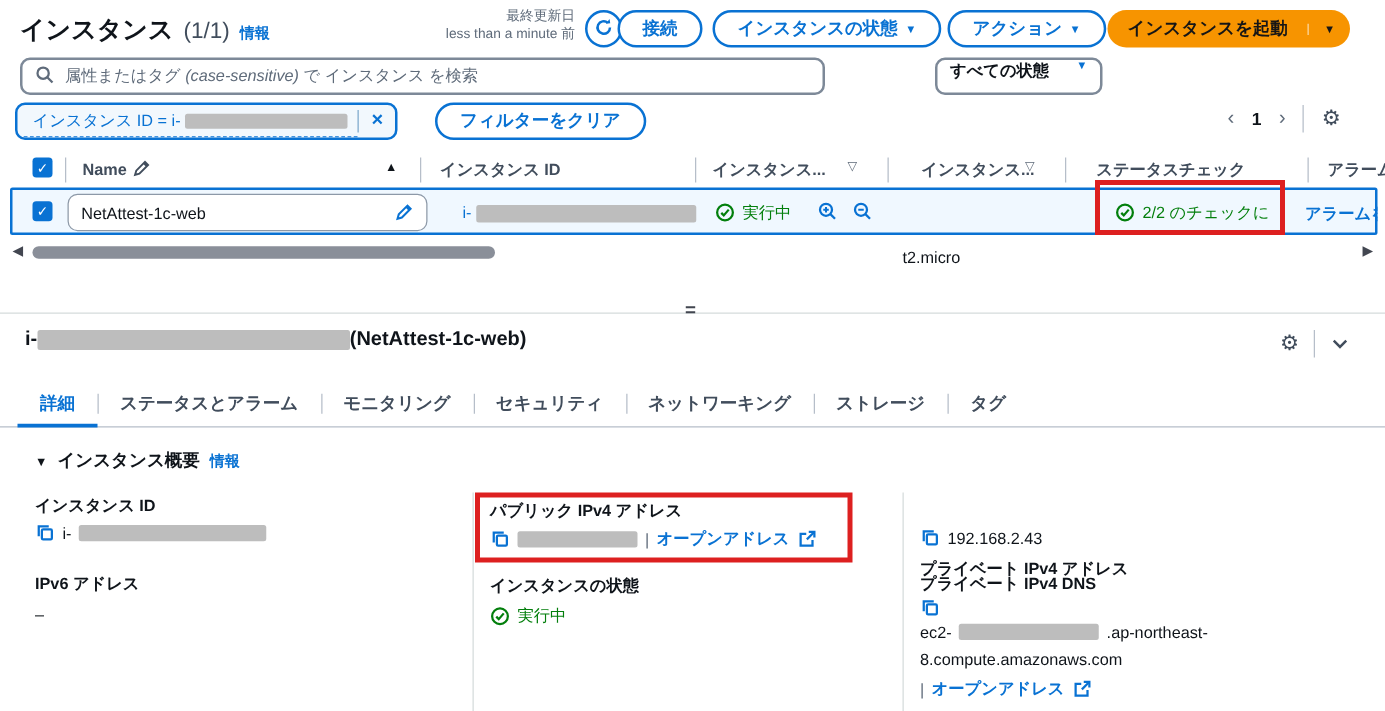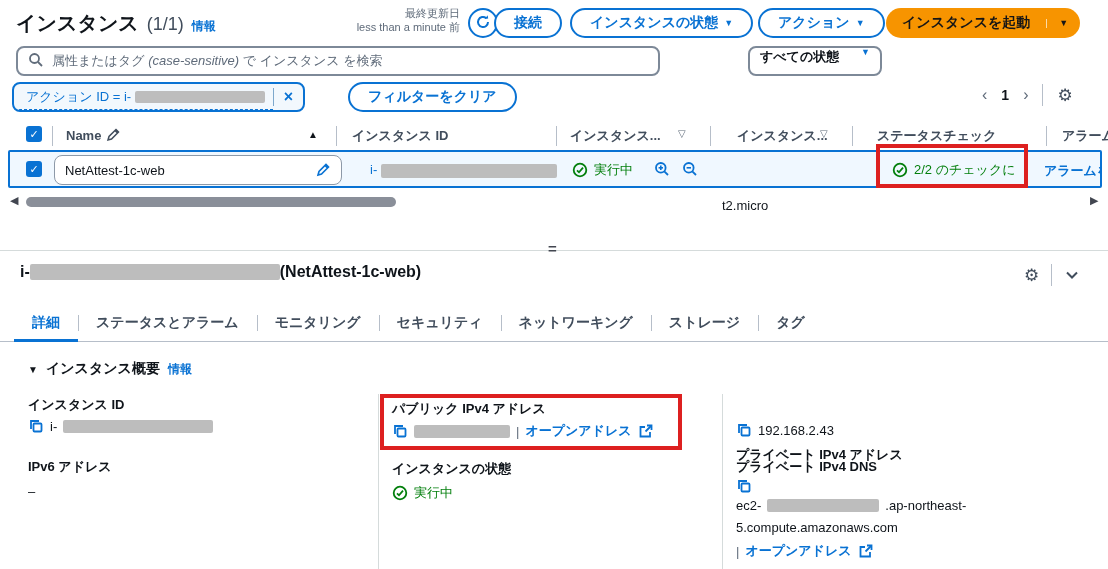--- a/index.html
+++ b/index.html
@@ -109,21 +109,21 @@
     </span>
   </div>
 
   <div class="abs select-box" style="left:748px;top:46px;width:134px;">
     <span>すべての状態</span>
     <span class="caret blue">▼</span>
   </div>
 
   <div class="abs token" style="left:12px;top:82px;">
     <span class="txt">
-      <span>アクション ID = i-</span>
+      <span>インスタンス ID = i-</span>
       <span class="redact" style="width:130px;height:12px;"></span>
     </span>
     <span class="x">×</span>
   </div>
 
   <button class="pill abs" style="left:348px;top:82px;">
     <span>フィルターをクリア</span>
   </button>
 
   <div class="abs" style="left:982px;top:84px;display:flex;align-items:center;gap:14px;font-size:14px;">
@@ -309,21 +309,21 @@
     <svg class="icon16" viewBox="0 0 16 16" style="cursor:pointer;">
         <path d="M11 3 H3 V11" fill="none" stroke="#0972d3" stroke-width="1.8"></path>
         <rect x="5.5" y="5.5" width="8" height="8" rx="1" fill="none" stroke="#0972d3" stroke-width="1.8"></rect>
       </svg>
   </div>
   <div class="abs fvalue" style="left:736px;top:498px;">
     <span>ec2-</span>
     <span class="redact" style="width:112px;height:13px;"></span>
     <span>.ap-northeast-</span>
   </div>
-  <div class="abs" style="left:736px;top:520px;">5.compute.amazonaws.com</div>
+  <div class="abs" style="left:736px;top:520px;">8.compute.amazonaws.com</div>
   <div class="abs fvalue" style="left:736px;top:542px;">
     <span class="gray">|</span>
     <span class="link">オープンアドレス</span>
     <svg class="icon16" viewBox="0 0 16 16" style="cursor:pointer;">
         <path d="M12 9 v4.5 H2.5 V4 H7" fill="none" stroke="#0972d3" stroke-width="1.8"></path>
         <path d="M9 2.5 h4.5 V7" fill="none" stroke="#0972d3" stroke-width="1.8"></path>
         <line x1="13" y1="3" x2="7.5" y2="8.5" stroke="#0972d3" stroke-width="1.8"></line>
       </svg>
   </div>
 

